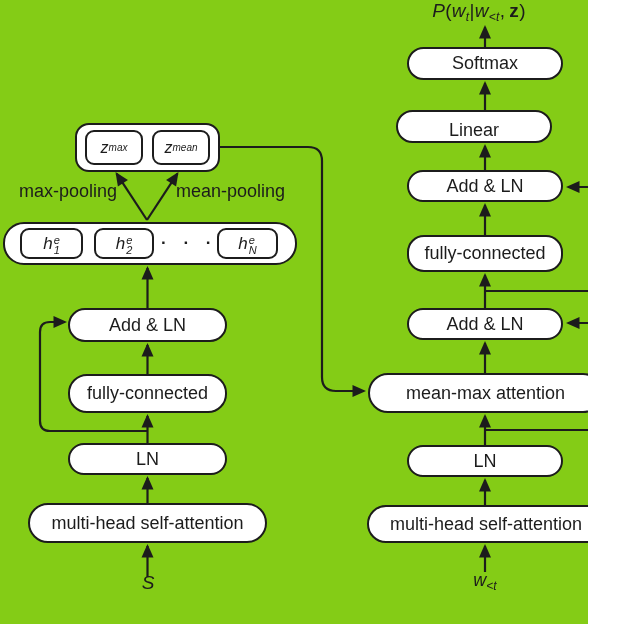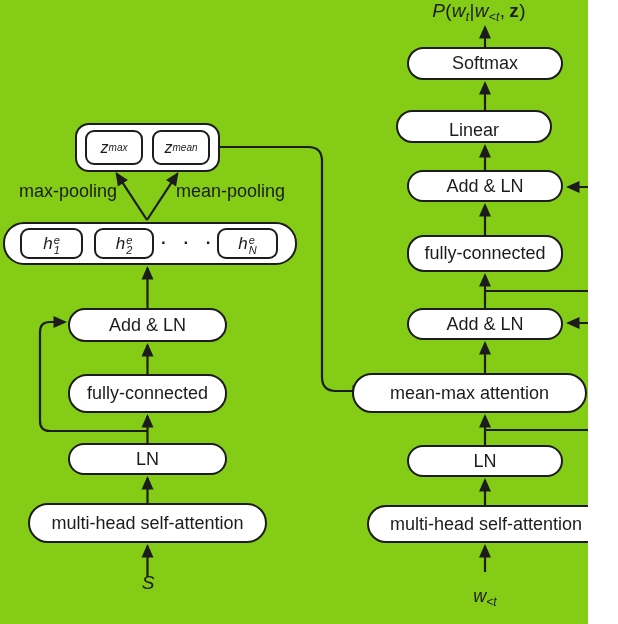--- a/index.html
+++ b/index.html
@@ -81,31 +81,31 @@
     </div>
   <div class="box" style="left:407px; top:170px; width:156px; height:32px;">
       <span>Add &amp; LN</span>
     </div>
   <div class="box" style="left:407px; top:235px; width:156px; height:37px;">
       <span>fully-connected</span>
     </div>
   <div class="box" style="left:407px; top:308px; width:156px; height:32px;">
       <span>Add &amp; LN</span>
     </div>
-  <div class="box" style="left:352px; top:373px; width:235px; height:40px; border-radius:20px;">
+  <div class="box" style="left:368px; top:373px; width:235px; height:40px; border-radius:20px;">
       <span>mean-max attention</span>
     </div>
   <div class="box" style="left:407px; top:445px; width:156px; height:32px;">
       <span>LN</span>
     </div>
   <div class="box" style="left:367px; top:505px; width:238px; height:38px; border-radius:19px;">
       <span>multi-head self-attention</span>
     </div>
 
-  <div class="lab ctr" style="left:455px; top:570px; width:60px; font-size:18px;margin-top:16px;">
+  <div class="lab ctr" style="left:455px; top:570px; width:60px; font-size:18px;">
     <span class="it">w</span><span class="sb">&lt;t</span>
   </div>
 
   <div class="box" style="left:68px; top:308px; width:159px; height:34px;">
       <span>Add &amp; LN</span>
     </div>
   <div class="box" style="left:68px; top:374px; width:159px; height:39px; border-radius:19px;">
       <span>fully-connected</span>
     </div>
   <div class="box" style="left:68px; top:443px; width:159px; height:32px;">

